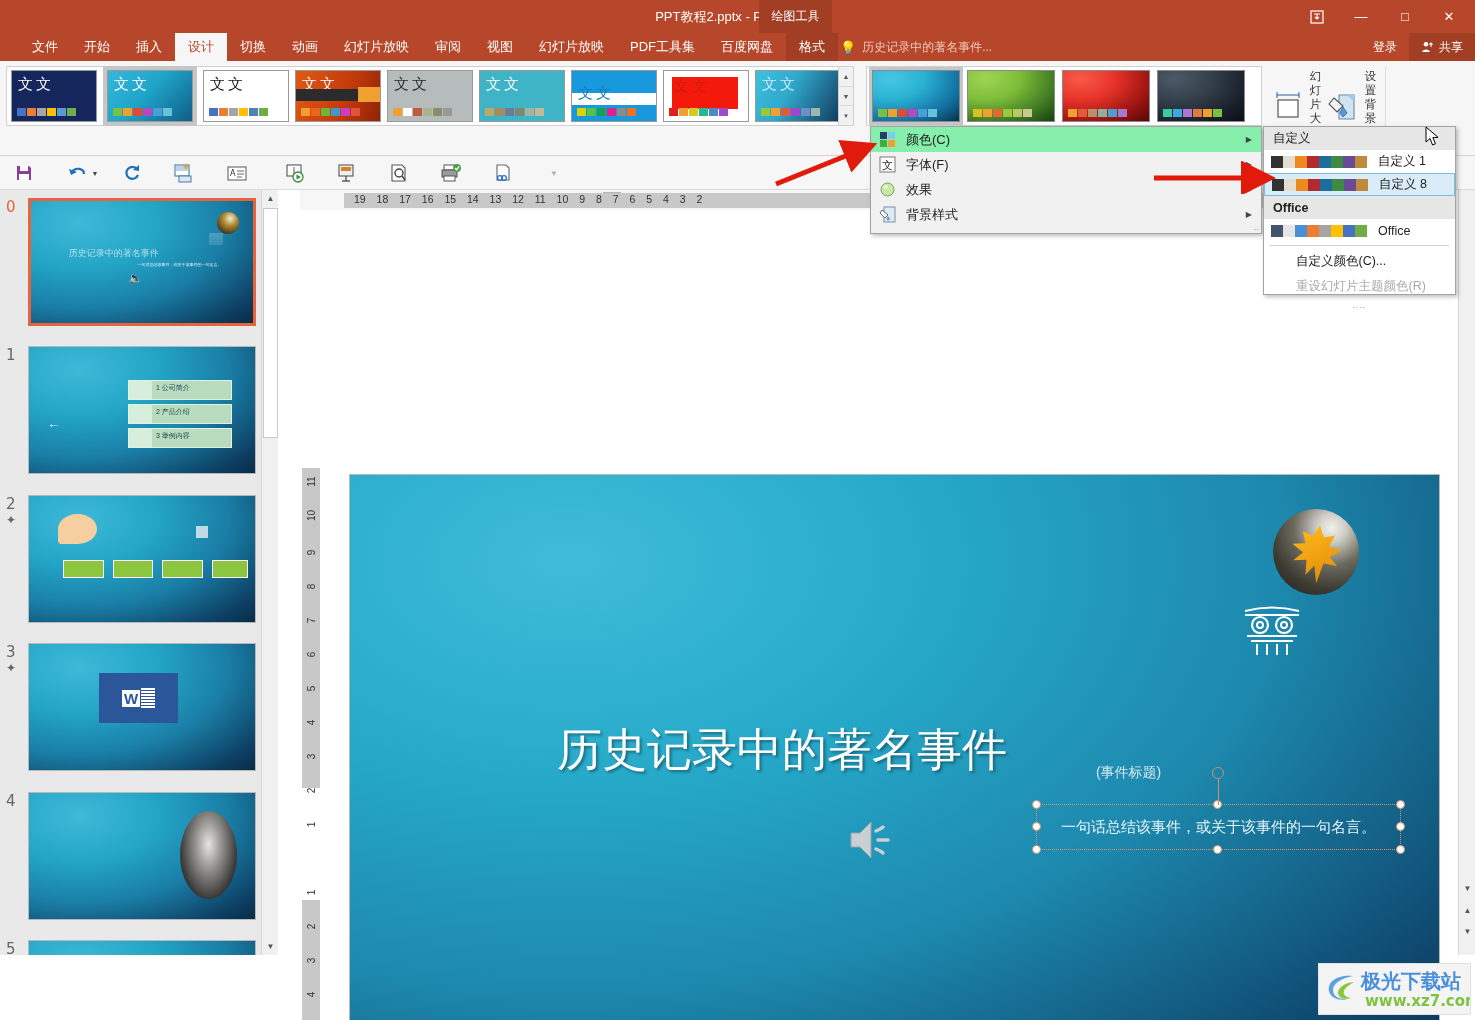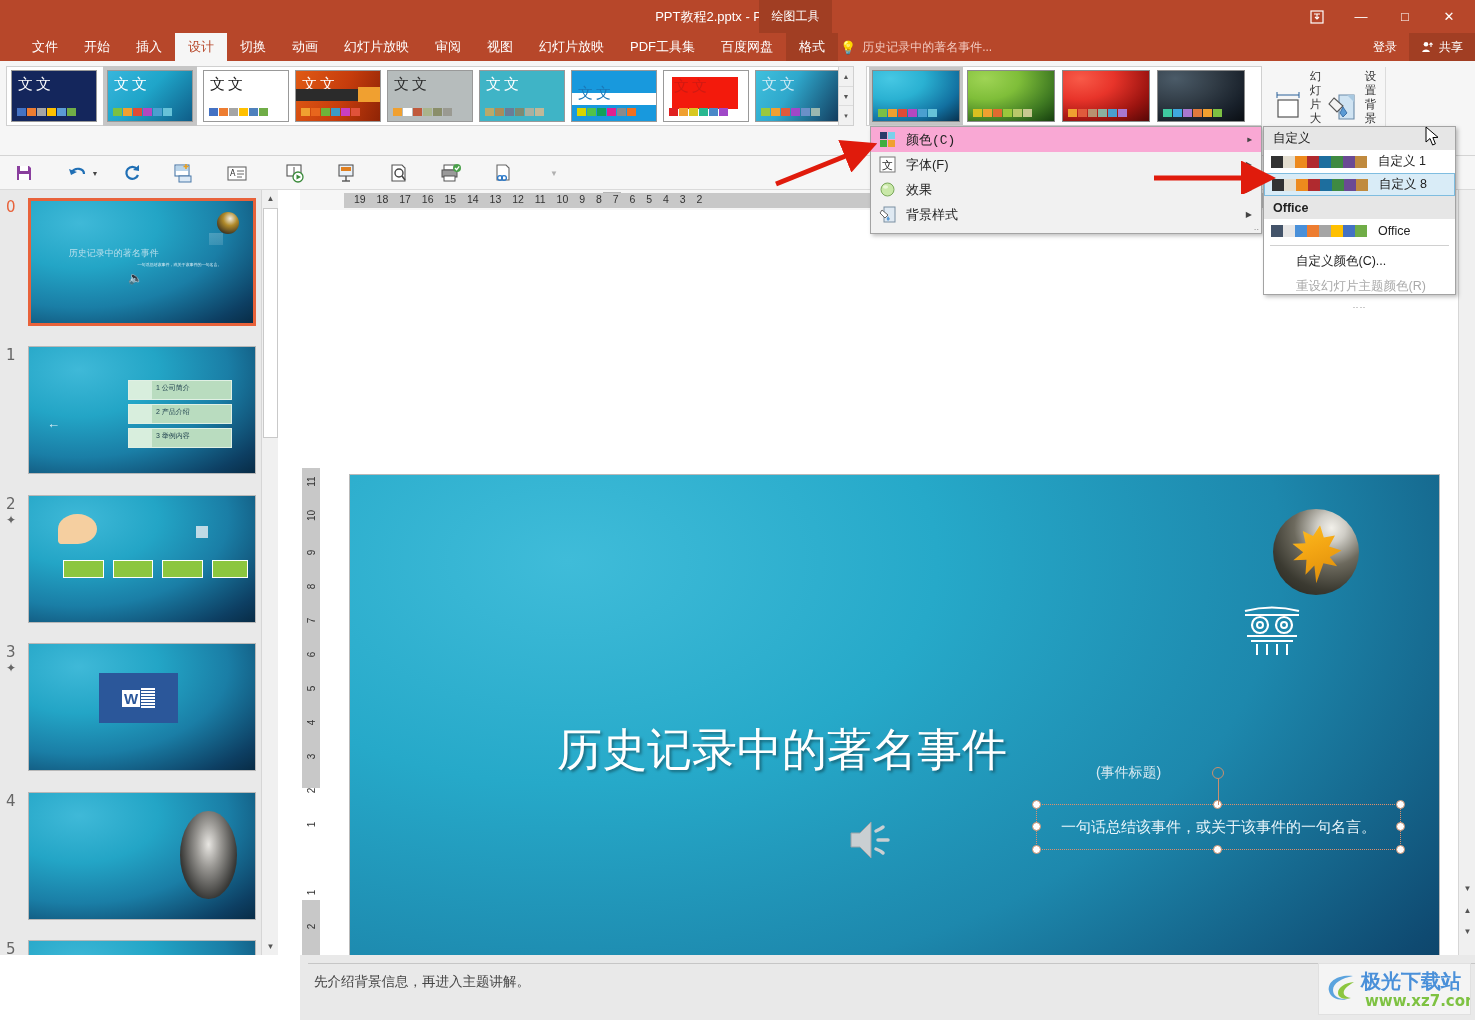--- a/index.html
+++ b/index.html
@@ -201,21 +201,21 @@
             font-size:8px; color:#555; }
 
   
   .menu1 {
     position:absolute; left:870px; top:126px; width:392px; height:108px;
     background:#f1f1f1; border:1px solid #a3a3a3; box-shadow:2px 2px 4px rgba(0,0,0,0.25);
     z-index:40;
   }
   .m1-item { height:25px; display:flex; align-items:center; position:relative; font-size:13px;
              color:#222; padding-left:8px; }
-  .m1-item.hl { background:#f9a8d4;font-family:Liberation Mono, monospace; }
+  .m1-item.hl { background:#86efac; }
   .m1-ico { width:17px; height:17px; margin-right:10px; position:relative; flex:none; }
   .m1-arrow { position:absolute; right:9px; font-size:8px; color:#444; }
   .m1-grip { position:absolute; right:3px; bottom:1px; font-size:8px; color:#888; letter-spacing:-1px; }
 
   .menu2 {
     position:absolute; left:1263px; top:126px; width:193px; height:169px;
     background:#fff; border:1px solid #a3a3a3; box-shadow:2px 2px 4px rgba(0,0,0,0.25);
     z-index:50;
   }
   .m2-hdr { height:23px; background:#e6e6e6; display:flex; align-items:center; padding-left:9px;
@@ -737,24 +737,20 @@
           <div class="handle" style="right:-5px;bottom:-5px"></div>
           <div class="rot-stem" style="left:50%;top:-26px;height:26px"></div>
           <div class="rot-handle" style="left:calc(50% - 6px);top:-38px"></div>
         </div>
 
       </div>
     </div>
   </div>
 
   <div class="bottom-left"></div>
-  <div class="notes">
-    <div class="notes-inner"></div>
-    <div class="notes-text">先介绍背景信息，再进入主题讲解。</div>
-  </div>
 
   <div class="edit-scroll">
     <div class="es-btn" style="position:absolute;top:690px">▼</div>
     <div class="es-btn" style="position:absolute;top:712px">▲</div>
     <div class="es-btn" style="position:absolute;top:733px">▼</div>
   </div>
 
   <div class="menu1">
     <div class="m1-item hl">
       <span class="m1-ico">

